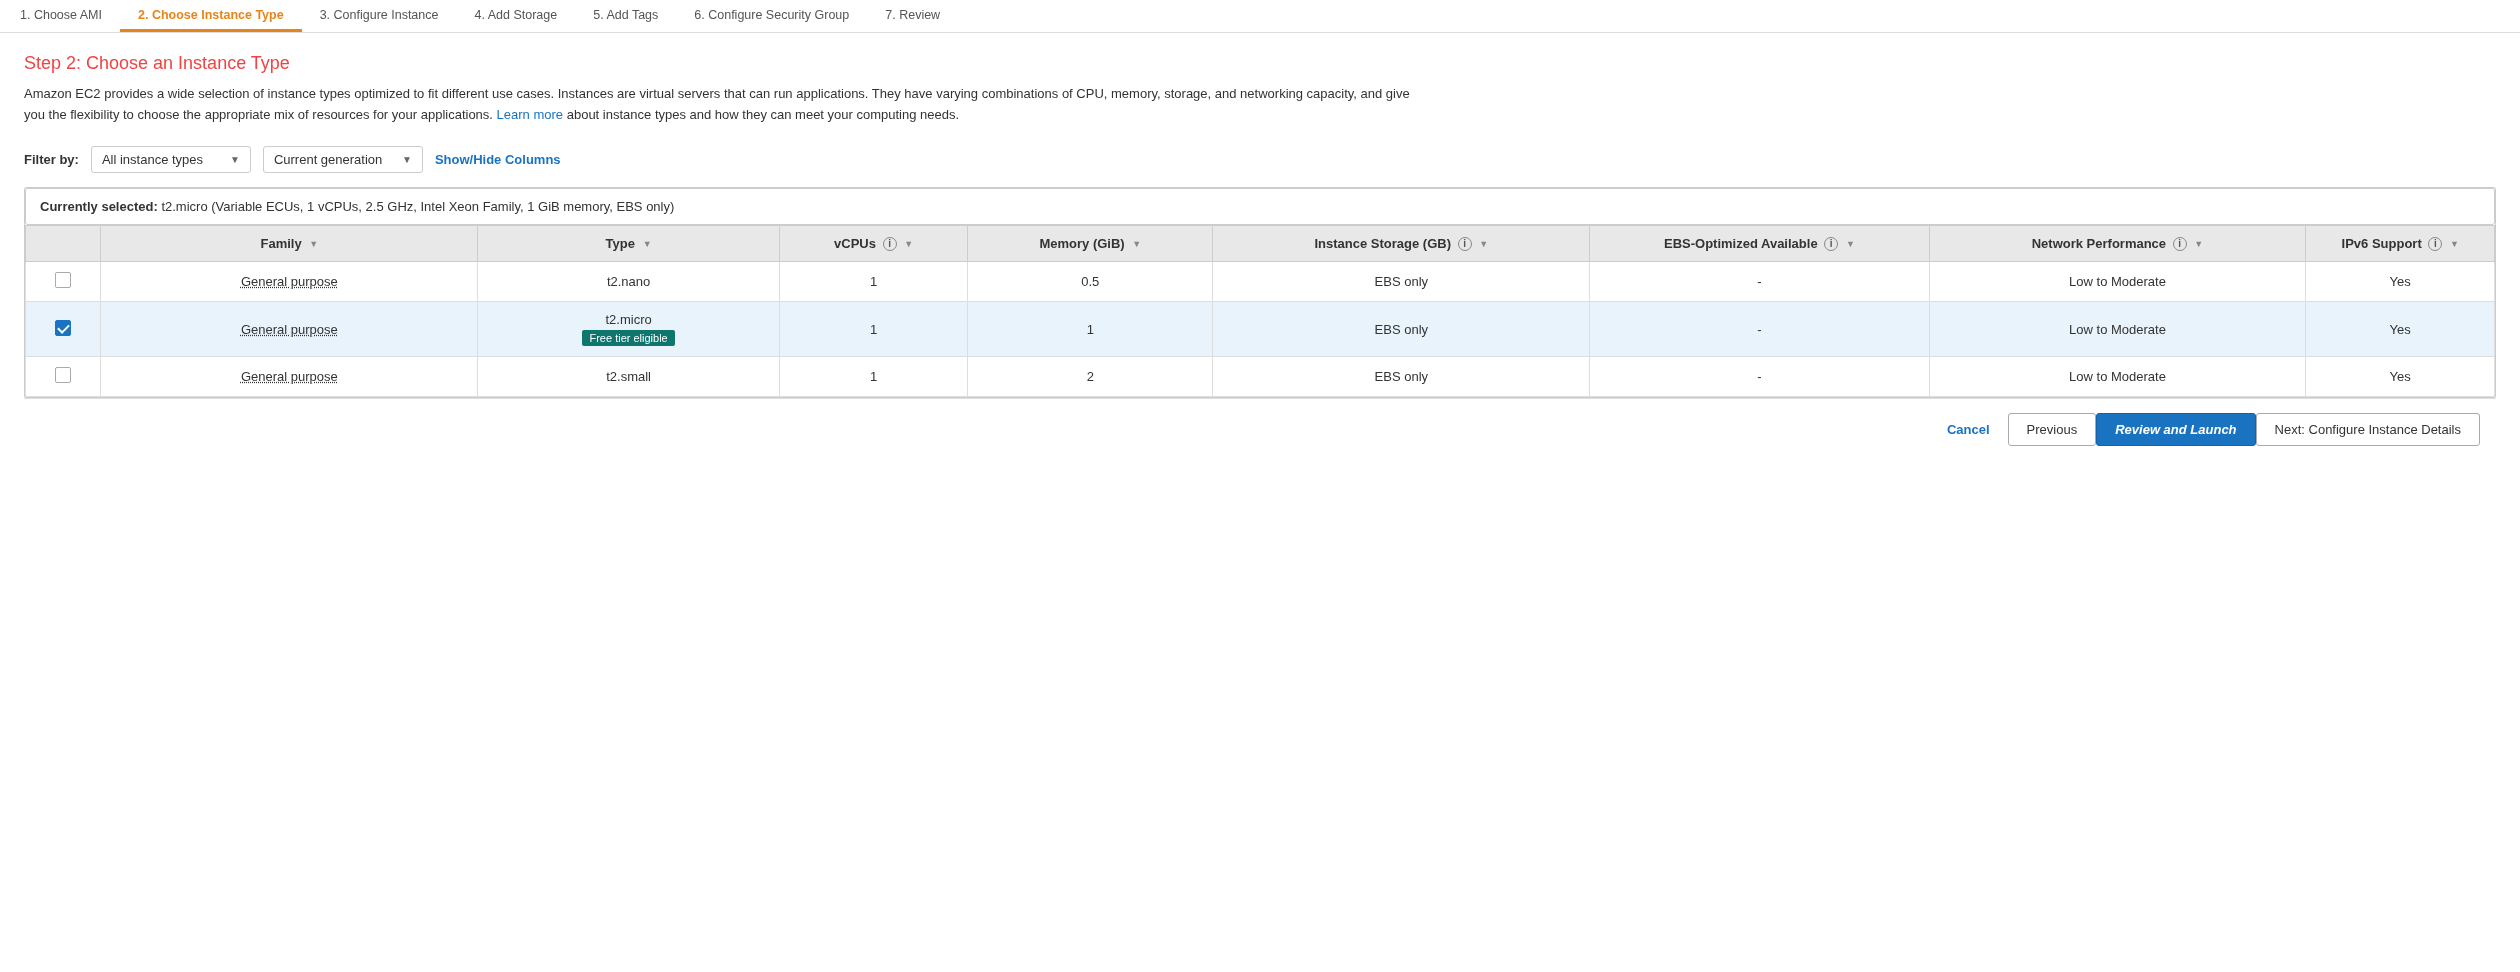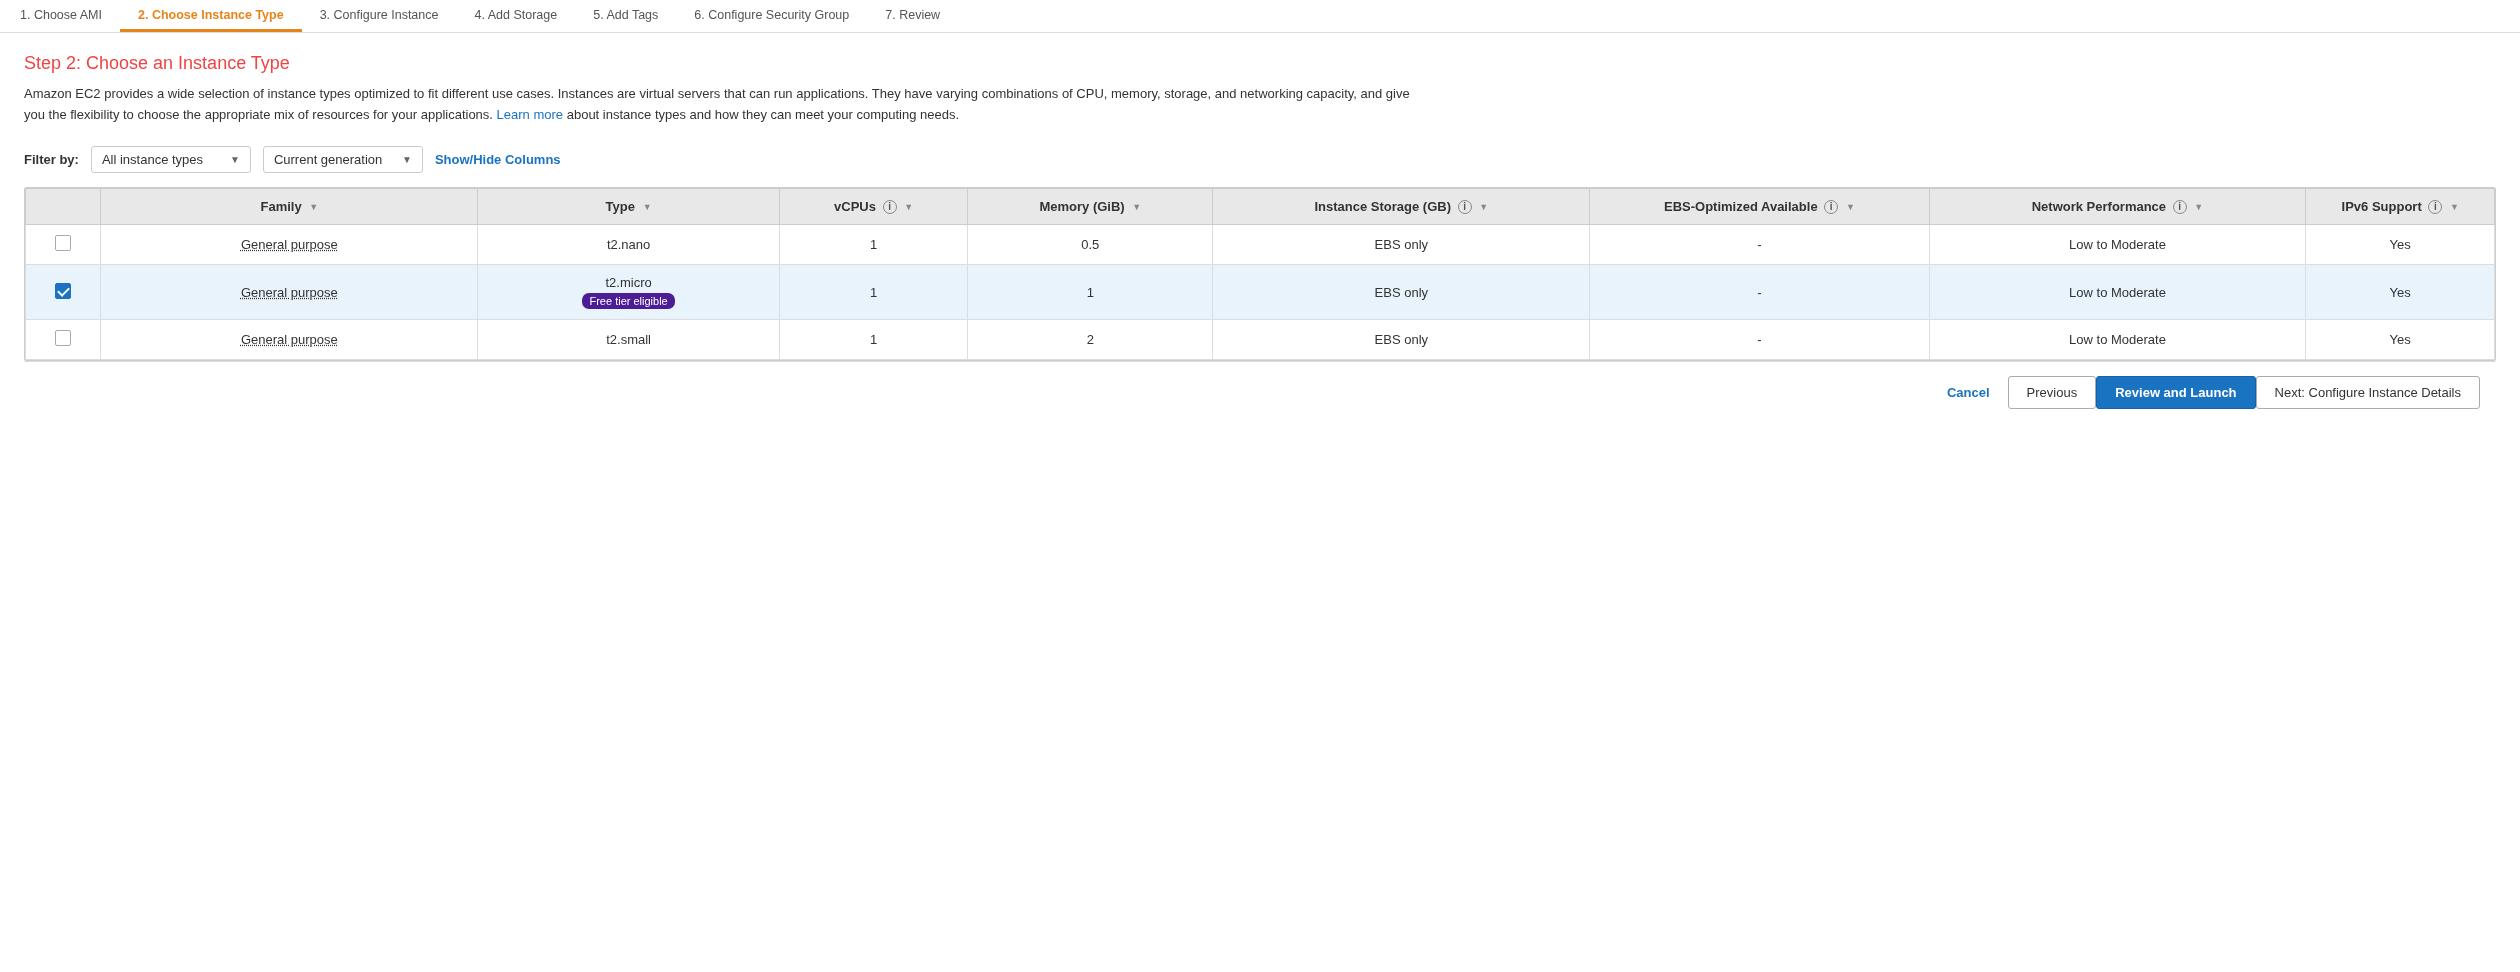--- a/index.html
+++ b/index.html
@@ -197,25 +197,25 @@
       width: 5px;
       height: 9px;
       border: 2px solid #fff;
       border-top: none;
       border-left: none;
       transform: rotate(45deg);
     }
 
     .free-tier-badge {
       display: inline-block;
-      background: #4c1d95;
+      background: #0f766e;
       color: #fff;
       font-size: 11px;
       padding: 2px 7px;
-      border-radius: 7px;
+      border-radius: 2px;
       margin-top: 3px;
       font-weight: 500;
     }
 
     .type-cell {
       display: flex;
       flex-direction: column;
       align-items: center;
       justify-content: center;
     }
@@ -246,20 +246,21 @@
     .btn-default {
       background: #fff;
       border: 1px solid #aaa;
       color: #333;
     }
     .btn-primary {
       background: #1a73c1;
       border: 1px solid #1562a8;
       color: #fff;
       font-weight: 600;
+      font-style: italic;
     }
     .btn-next {
       background: #fff;
       border: 1px solid #aaa;
       color: #333;
       white-space: nowrap;
     }
 
     .table-wrapper {
       border: 1px solid #ccc;
@@ -304,20 +305,24 @@
     </div>
     <div class="filter-select">
       <span>Current generation</span>
       <span class="chevron">▼</span>
     </div>
     <a href="#" class="show-hide-link">Show/Hide Columns</a>
   </div>
 
   <div class="table-wrapper">
 
+    <div class="currently-selected-banner">
+      <strong>Currently selected:</strong>
+      <span>t2.micro (Variable ECUs, 1 vCPUs, 2.5 GHz, Intel Xeon Family, 1 GiB memory, EBS only)</span>
+    </div>
 
     <table class="instance-table">
       <thead>
         <tr>
           <th class="col-check"></th>
           <th class="col-family">
             <span>Family</span>
             <span class="sort-arrow">▼</span>
           </th>
           <th class="col-type">

